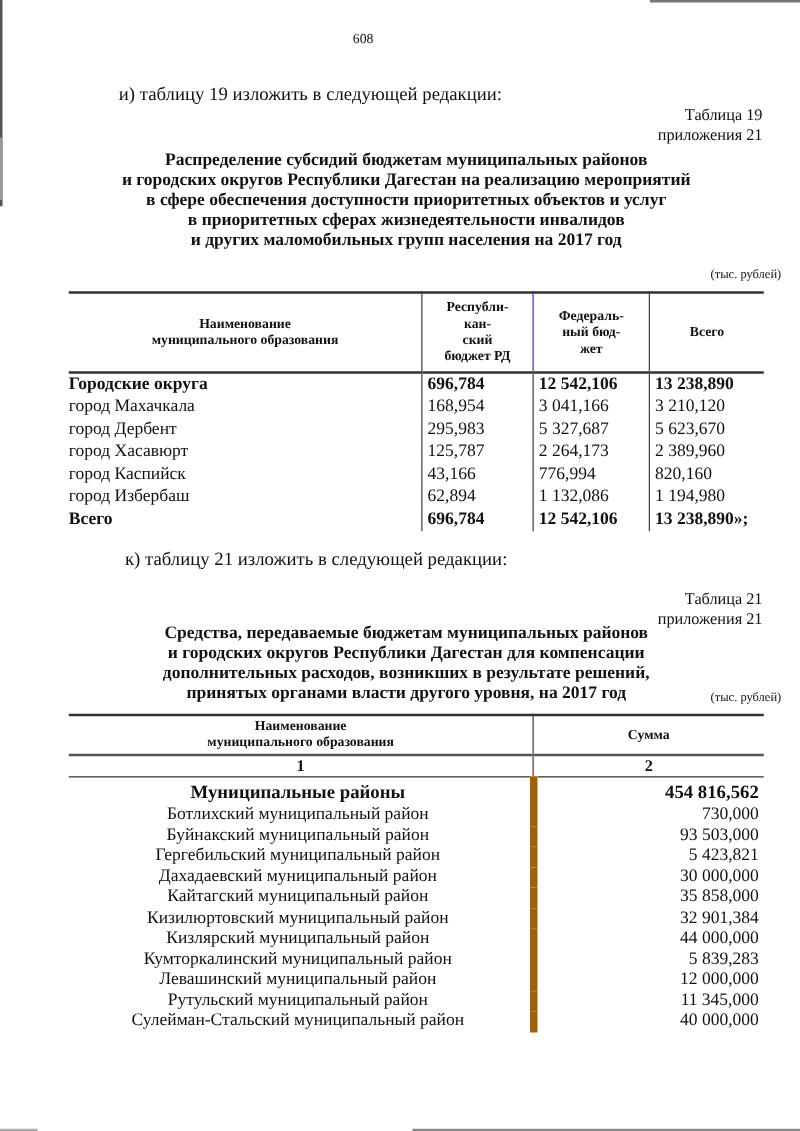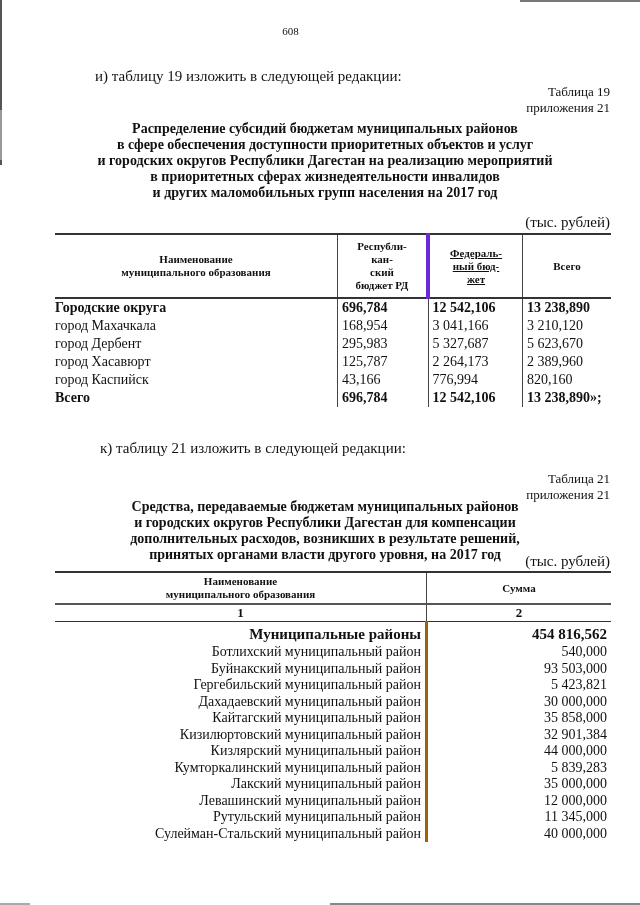--- a/index.html
+++ b/index.html
@@ -20,47 +20,47 @@
   .para-k { top: 426px; left: 100px; }
 
   .table-ref { position: absolute; right: 30px; text-align: right; font-size: 13px; line-height: 16px; }
   .table-ref-19 { top: 84px; }
   .table-ref-21 { top: 460px; margin-top: 11px; }
 
   .table-title { position: absolute; left: 60px; width: 530px; text-align: center; font-weight: bold; font-size: 14px; line-height: 16px; }
   .title-19 { top: 121px; }
   .title-21 { top: 499px; }
 
-  .units { position: absolute; right: 30px; font-size: 15px; }
+  .units { position: absolute; right: 15px; font-size: 10px; }
   .units-19 { top: 214px; }
   .units-21 { top: 553px; }
 
   table { position: absolute; border-collapse: collapse; font-size: 14px; }
   .t19 { top: 233px; left: 55px; width: 556px; }
   .t19 th { font-size: 11px; font-weight: bold; line-height: 13px; padding: 2px 2px; border-bottom: 2px solid #333; text-align: center; }
   .t19 thead tr { border-top: 2px solid #333; }
   .t19 th.c-name { width: 278px; height: 58px; }
   .t19 th.c-rep { width: 84px; border-left: 1px solid #444; }
-  .t19 th.c-fed { width: 88px; border-left: 4px solid #6d28d9; text-decoration: underline; }
+  .t19 th.c-fed { width: 88px; border-left: 1px solid #6d28d9; }
   .t19 th.c-tot { border-left: 1px solid #444; }
   .t19 td { padding: 0 4px; line-height: 18px; white-space: nowrap; }
   .t19 td.name { text-align: left; padding-left: 0; }
   .t19 td.v { border-left: 1px solid #444; }
   .t19 tr.bold td { font-weight: bold; margin-left: 32px; }
 
   .t21 { top: 571px; left: 55px; width: 556px; }
   .t21 thead tr.h1 { border-top: 2px solid #333; }
   .t21 th { font-size: 11px; font-weight: bold; line-height: 13px; padding: 2px 2px; text-align: center; }
   .t21 th.c-name { width: 367px; height: 26px; }
   .t21 th.c-sum { border-left: 1px solid #444; }
   .t21 tr.h1 th { border-bottom: 2px solid #555; }
   .t21 tr.h2 th { font-size: 13px; line-height: 14px; padding: 1px 2px; border-bottom: 1px solid #333; }
   .t21 td { padding: 0 4px; line-height: 16.5px; white-space: nowrap; }
-  .t21 td.name { text-align: right; padding-left: 2px; font-family: Liberation Serif, serif; }
-  .t21 td.v { text-align: right; border-left: 3px solid #a16207; }
+  .t21 td.name { text-align: center; padding-left: 2px; font-family: Liberation Serif, serif; }
+  .t21 td.v { text-align: right; border-left: 6px solid #a16207; }
   .t21 tr.bold td { font-weight: bold; font-size: 15px; line-height: 20px; padding-top: 2px; }
 </style>
 </head>
 <body>
 
 <div class="left-edge"></div>
 <div class="left-edge2"></div>
 <div class="top-edge"></div>
 <div class="bottom-edge"></div>
 <div class="bottom-edge-l"></div>
@@ -69,22 +69,22 @@
 
 <div class="para para-i">и) таблицу 19 изложить в следующей редакции:</div>
 
 <div class="table-ref table-ref-19">
   <div>Таблица 19</div>
   <div>приложения 21</div>
 </div>
 
 <div class="table-title title-19">
   <div>Распределение субсидий бюджетам муниципальных районов</div>
+  <div>и городских округов Республики Дагестан на реализацию мероприятий</div>
   <div>в сфере обеспечения доступности приоритетных объектов и услуг</div>
-  <div>и городских округов Республики Дагестан на реализацию мероприятий</div>
   <div>в приоритетных сферах жизнедеятельности инвалидов</div>
   <div>и других маломобильных групп населения на 2017 год</div>
 </div>
 
 <div class="units units-19">(тыс. рублей)</div>
 
 <table class="t19">
   <thead>
     <tr>
       <th class="c-name">
@@ -129,20 +129,26 @@
       <td class="v">125,787</td>
       <td class="v">2 264,173</td>
       <td class="v">2 389,960</td>
     </tr>
     <tr>
       <td class="name">город Каспийск</td>
       <td class="v">43,166</td>
       <td class="v">776,994</td>
       <td class="v">820,160</td>
     </tr>
+    <tr>
+      <td class="name">город Избербаш</td>
+      <td class="v">62,894</td>
+      <td class="v">1 132,086</td>
+      <td class="v">1 194,980</td>
+    </tr>
     <tr class="bold">
       <td class="name">Всего</td>
       <td class="v">696,784</td>
       <td class="v">12 542,106</td>
       <td class="v">13 238,890»;</td>
     </tr>
   </tbody>
 </table>
 
 <div class="para para-k">к) таблицу 21 изложить в следующей редакции:</div>
@@ -175,21 +181,21 @@
       <th class="c-sum">2</th>
     </tr>
   </thead>
   <tbody>
     <tr class="bold">
       <td class="name">Муниципальные районы</td>
       <td class="v">454 816,562</td>
     </tr>
     <tr>
       <td class="name">Ботлихский муниципальный район</td>
-      <td class="v">540,000</td>
+      <td class="v">730,000</td>
     </tr>
     <tr>
       <td class="name">Буйнакский муниципальный район</td>
       <td class="v">93 503,000</td>
     </tr>
     <tr>
       <td class="name">Гергебильский муниципальный район</td>
       <td class="v">5 423,821</td>
     </tr>
     <tr>
@@ -206,24 +212,20 @@
     </tr>
     <tr>
       <td class="name">Кизлярский муниципальный район</td>
       <td class="v">44 000,000</td>
     </tr>
     <tr>
       <td class="name">Кумторкалинский муниципальный район</td>
       <td class="v">5 839,283</td>
     </tr>
     <tr>
-      <td class="name">Лакский муниципальный район</td>
-      <td class="v">35 000,000</td>
-    </tr>
-    <tr>
       <td class="name">Левашинский муниципальный район</td>
       <td class="v">12 000,000</td>
     </tr>
     <tr>
       <td class="name">Рутульский муниципальный район</td>
       <td class="v">11 345,000</td>
     </tr>
     <tr>
       <td class="name">Сулейман-Стальский муниципальный район</td>
       <td class="v">40 000,000</td>

